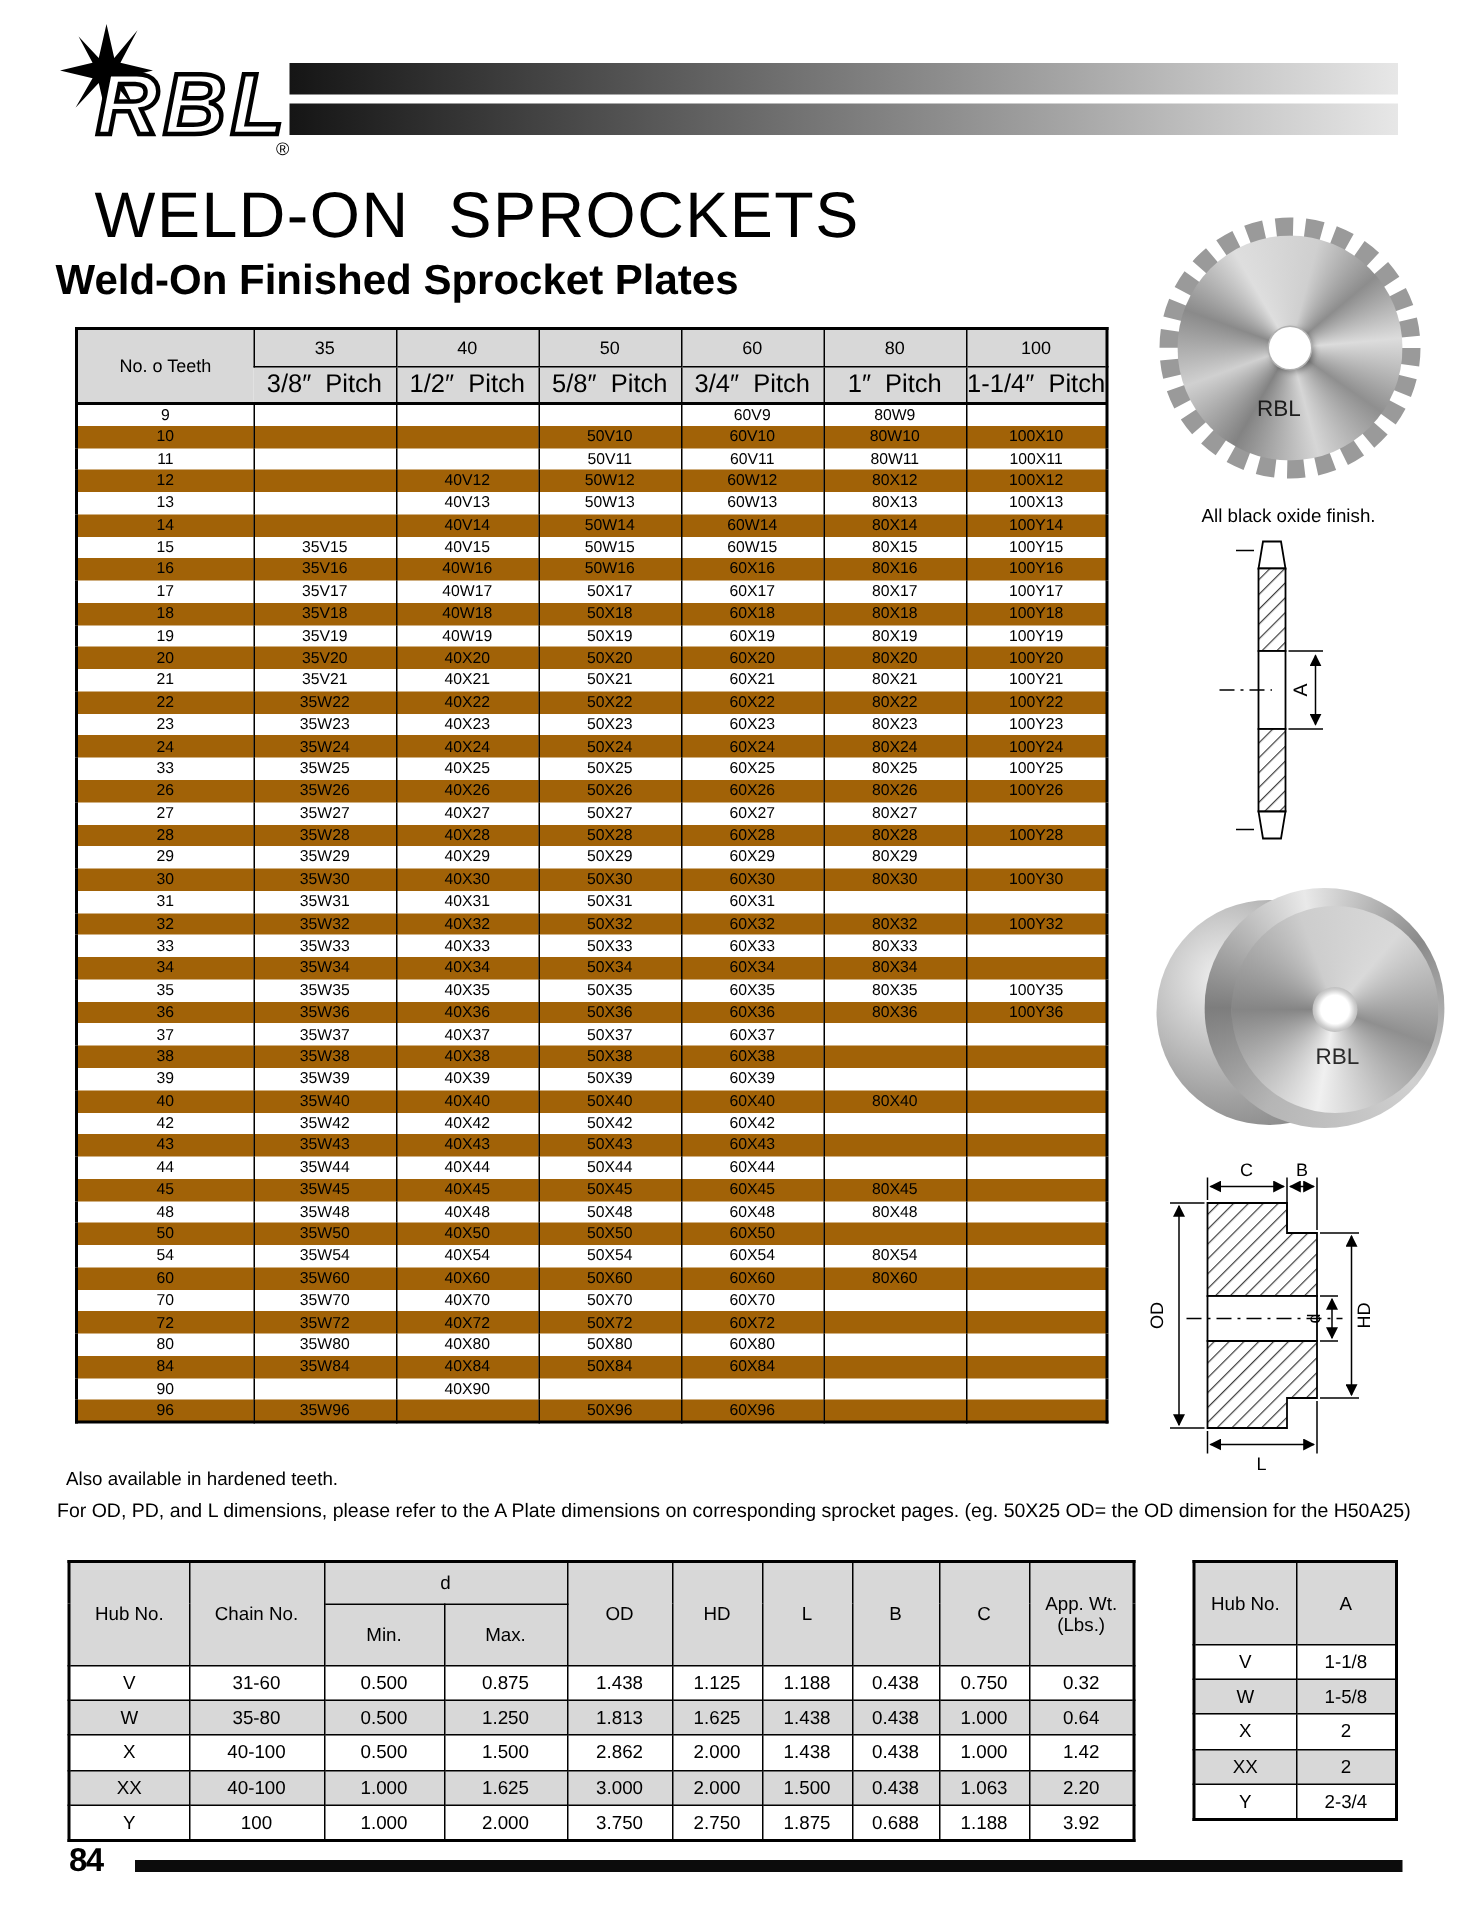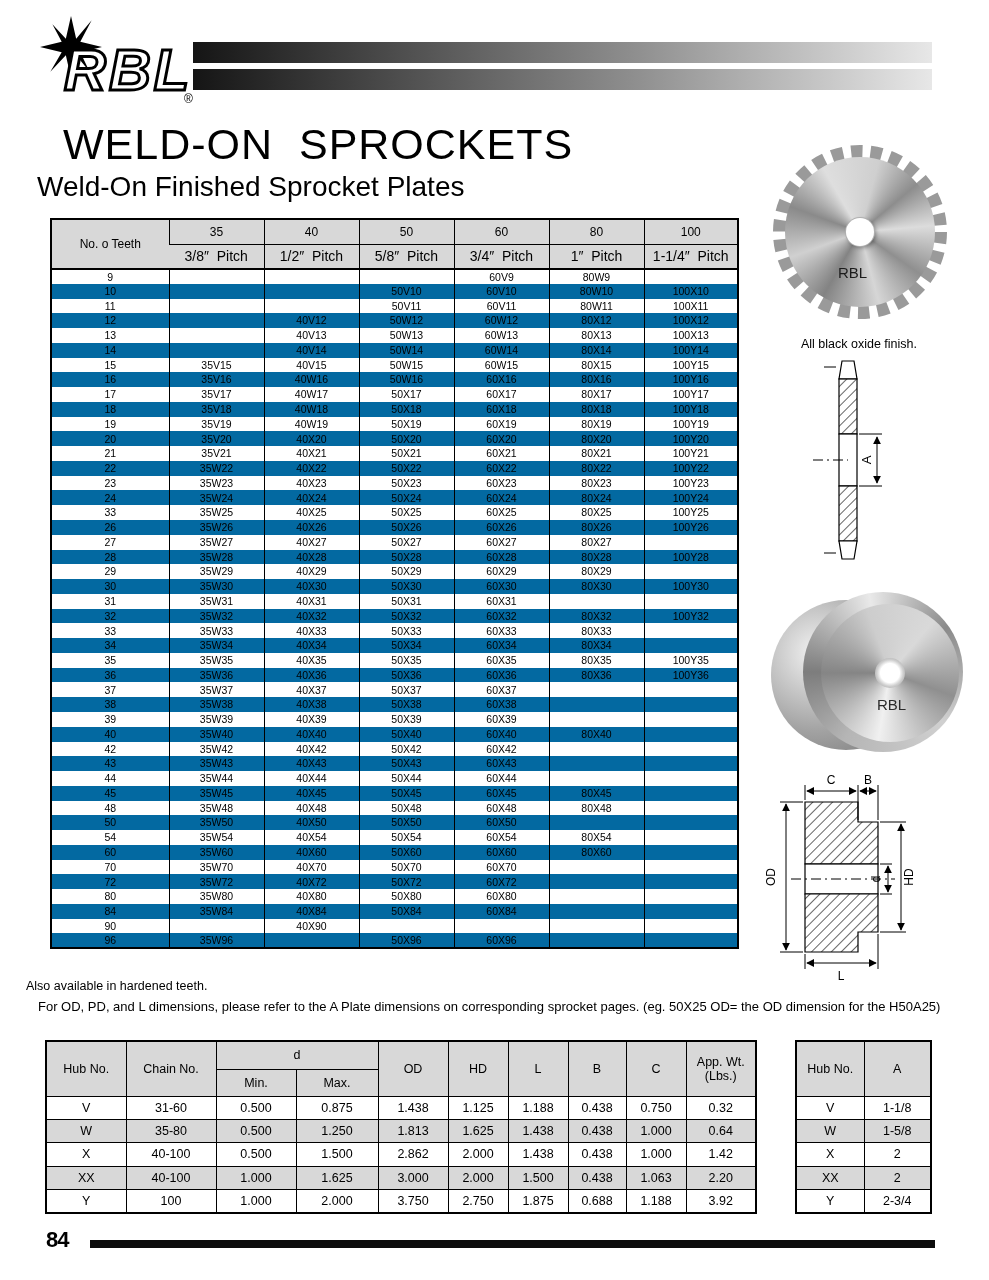--- a/index.html
+++ b/index.html
@@ -10,35 +10,35 @@
   .logo{position:absolute;left:46px;top:30px;width:170px;height:90px;}
   .logo-star{position:absolute;left:-6px;top:-14px;}
   .logo-text{position:absolute;left:18px;top:6px;font-size:58px;font-weight:bold;font-style:italic;
              letter-spacing:3px;color:#fff;-webkit-text-stroke:3px #000;}
   .logo-reg{position:absolute;left:138px;top:62px;font-size:12px;color:#000;}
   .bar{position:absolute;left:193px;width:739px;height:21px;
        background:linear-gradient(to right,#151515,#8f8f8f 60%,#e7e7e7);}
   .bar1{top:42px;} .bar2{top:69px;}
 
   .page-title{position:absolute;left:63px;top:120px;font-size:43px;letter-spacing:1px;white-space:pre;}
-  .page-subtitle{position:absolute;left:37px;top:171px;font-size:28px;}
+  .page-subtitle{position:absolute;left:37px;top:171px;font-size:28px;font-weight:bold;}
 
   
   table{border-collapse:collapse;table-layout:fixed;}
   .main-table{position:absolute;left:50px;top:218px;width:687px;border:2px solid #000;}
   .main-table th,.main-table td{border-left:1px solid #000;text-align:center;font-weight:normal;padding:0;}
   .main-table th:first-child,.main-table td:first-child{border-left:none;}
   .main-table thead th{background:#d8d8d8;}
   .main-table thead{border-bottom:2px solid #000;}
   .main-table .size{height:25px;font-size:12px;border-bottom:1px solid #000;}
-  .main-table .pitch{height:25px;font-size:14px;white-space:pre;}
+  .main-table .pitch{height:25px;font-size:17px;white-space:pre;}
   .main-table .tcol{font-size:12px;margin-left:31px;}
   .main-table tbody tr{height:14.78px;}
   .main-table tbody td{font-size:10.5px;line-height:1;}
-  .main-table tbody tr.alt{background:#0369a1;}
+  .main-table tbody tr.alt{background:#a16207;}
 
   
   .sprocket-plate{position:absolute;left:770px;top:142px;width:180px;height:180px;}
   .sprocket-plate svg{position:absolute;left:0;top:0;}
   .plate-disc{position:absolute;left:15px;top:15px;width:150px;height:150px;border-radius:50%;background-color:#b8b8b8;
     background-image:conic-gradient(from 15deg,#cfcfcf,#8d8d8d 35deg,#dcdcdc 70deg,#8f8f8f 110deg,#d6d6d6 150deg,#838383 195deg,#d0d0d0 235deg,#8a8a8a 275deg,#dedede 315deg,#cfcfcf 360deg);}
   .plate-hole{position:absolute;left:76px;top:76px;width:28px;height:28px;border-radius:50%;background:#fff;
     box-shadow:0 0 0 1px #b0b0b0,2px 2px 4px rgba(0,0,0,.35);}
   .plate-brand{position:absolute;left:68px;top:122px;font-size:15px;color:#1c1c1c;}
 
@@ -54,29 +54,29 @@
     background:radial-gradient(circle at 30% 35%,#f2f2f2,#a2a2a2 55%,#6e6e6e);}
   .hub-mid{left:38px;top:2px;width:160px;height:160px;background-color:#a8a8a8;
     background-image:conic-gradient(from 210deg,#b5b5b5,#7d7d7d 60deg,#e9e9e9 140deg,#8a8a8a 205deg,#d0d0d0 280deg,#b5b5b5);}
   .hub-face{left:56px;top:14px;width:138px;height:138px;background-color:#bdbdbd;
     background-image:conic-gradient(from 40deg,#d9d9d9,#8f8f8f 70deg,#f0f0f0 150deg,#858585 230deg,#cdcdcd 300deg,#d9d9d9);}
   .hub-hole{left:110px;top:68px;width:30px;height:30px;
     background:radial-gradient(circle,#ffffff 45%,#cfcfcf 62%,#8a8a8a 100%);}
   .hub-brand{position:absolute;left:112px;top:106px;font-size:15px;color:#2a2a2a;}
 
   
-  .note1{position:absolute;left:26px;top:979px;font-size:12.5px;}
+  .note1{position:absolute;left:44px;top:979px;font-size:12.5px;}
   .note2{position:absolute;left:38px;top:999px;font-size:13px;}
 
   
   .hub-table{position:absolute;left:45px;top:1040px;width:710px;border:2px solid #000;}
   .hub-table th,.hub-table td{border:1px solid #000;text-align:center;font-weight:normal;font-size:12.5px;padding:0;}
   .hub-table thead th{background:#d8d8d8;}
   .hub-table thead tr:first-child th{height:28px;}
-  .hub-table thead tr:last-child th{height:27px;}
+  .hub-table thead tr:last-child th{height:41px;}
   .hub-table tbody tr{height:23.4px;}
   .hub-table tbody tr.alt{background:#d8d8d8;}
 
   .a-table{position:absolute;left:795px;top:1040px;width:135px;border:2px solid #000;}
   .a-table th,.a-table td{border:1px solid #000;text-align:center;font-weight:normal;font-size:12.5px;padding:0;}
   .a-table thead th{background:#d8d8d8;height:55px;}
   .a-table tbody tr{height:23.4px;}
   .a-table tbody tr.alt{background:#d8d8d8;}
 
   

